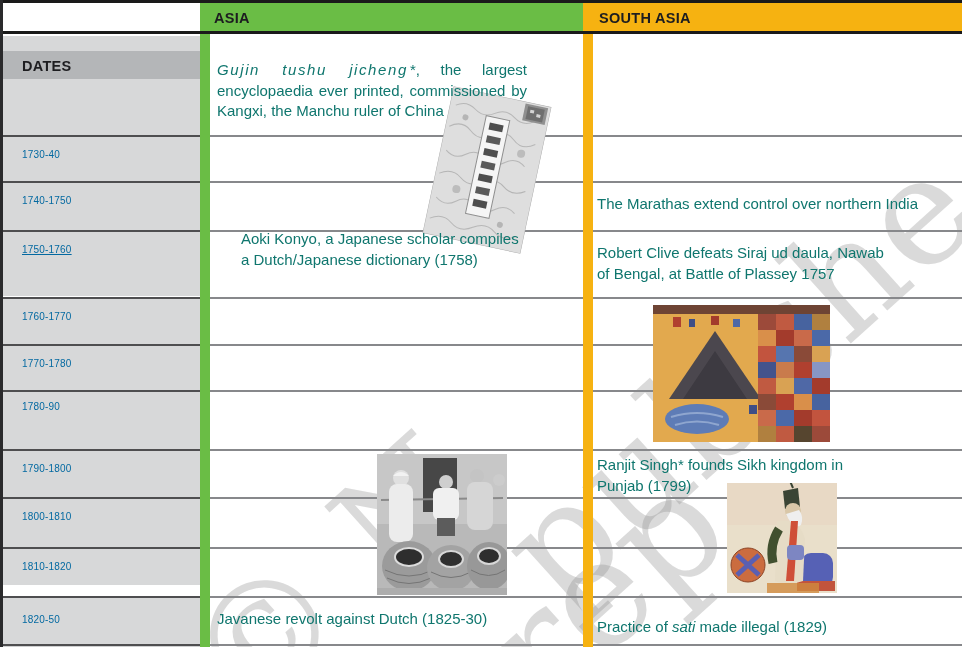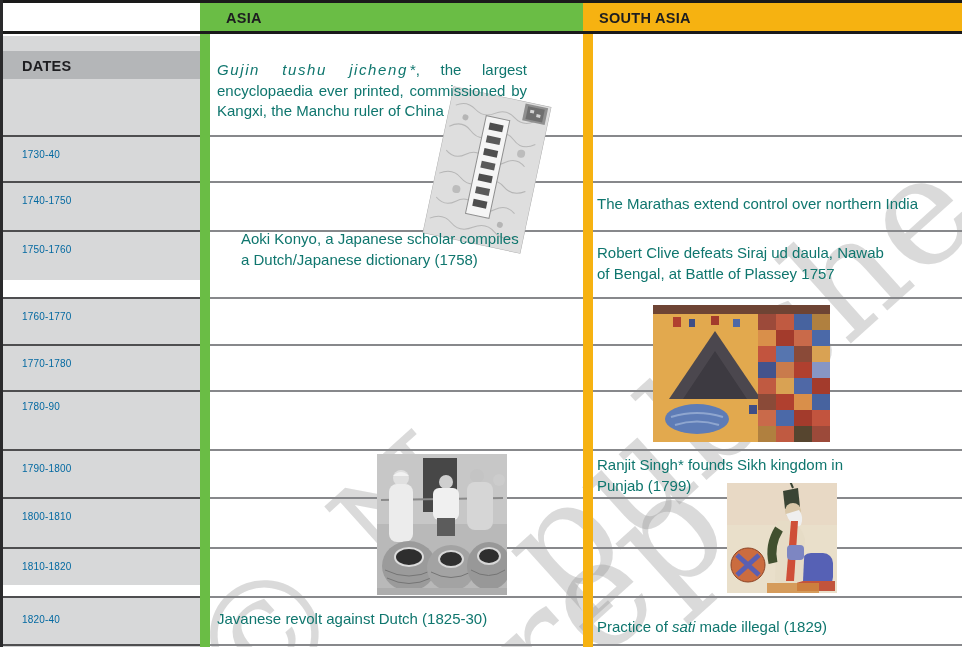--- a/index.html
+++ b/index.html
@@ -12,21 +12,21 @@
   .watermark{position:absolute;left:0;top:0;z-index:1;pointer-events:none;}
   .watermark text{font-family:"DejaVu Serif",serif;font-size:150px;fill:#8f8f8f;opacity:.32;}
   
   .top-bar{position:absolute;left:0;top:0;width:962px;height:3px;background:#1a1a1a;z-index:7;}
   .hdr-underline{position:absolute;left:0;top:31px;width:962px;height:3px;background:#1a1a1a;z-index:7;}
   .left-edge{position:absolute;left:0;top:0;width:3px;height:647px;background:#2a2a2c;z-index:8;}
   
   .hdr{position:absolute;top:3px;height:28px;box-sizing:border-box;padding-top:7px;
        font-weight:bold;font-size:14.5px;color:#1d1d20;letter-spacing:.3px;z-index:5;}
   .hdr-dates{left:0;width:200px;background:#B4B6B8;padding-left:22px;margin-top:48px;}
-  .hdr-asia{left:200px;width:383px;background:var(--green);padding-left:26px;}
+  .hdr-asia{left:200px;width:383px;background:var(--green);padding-left:14px;}
   .hdr-south{left:583px;width:450px;background:var(--yellow);padding-left:16px;}
   
   .vbar{position:absolute;top:34px;height:613px;width:10px;z-index:4;}
   .vbar-green{left:200px;background:var(--green);}
   .vbar-yellow{left:583px;background:var(--yellow);}
   
   .date-cell{position:absolute;left:0;width:200px;background:#D7D8D9;box-sizing:border-box;
              padding-left:22px;font-size:10px;color:#0369a1;letter-spacing:.2px;z-index:3;}
   .cell{position:absolute;box-sizing:border-box;font-size:15px;line-height:1.38;color:#0f766e;
         z-index:6;white-space:pre-line;}
@@ -194,34 +194,34 @@
       <rect x="60" y="62" width="17" height="15" rx="4" fill="#7d86c2"></rect>
       <rect x="40" y="100" width="52" height="10" fill="#cf8a3f" opacity=".8"></rect>
     </svg>
   </div>
 
 <div class="date-cell" style="top: 36px; height: 100px; padding-top: 24px;">1720-30</div>
     <div class="cell asia justify" style="top: 36px; height: 100px; padding-top: 24px;"><i>Gujin tushu jicheng</i><span>*, the largest encyclopaedia ever printed, commissioned by Kangxi, the Manchu ruler of China</span></div>
     <div class="date-cell" style="top: 136px; height: 46px; padding-top: 13px;">1730-40</div>
     <div class="date-cell" style="top: 182px; height: 49px; padding-top: 13px;">1740-1750</div>
     <div class="cell south" style="top: 182px; height: 49px; padding-top: 12px;"><span>The Marathas extend control over northern India</span></div>
-    <div class="date-cell" style="top: 231px; height: 49px; padding-top: 13px;">1750-1760</div>
+    <div class="date-cell" style="top: 231px; height: 65px; padding-top: 13px; text-decoration: underline;">1750-1760</div>
     <div class="cell asia" style="top: 217px; height: 67px; padding-top: 12px; margin-left: 24px;"><span>Aoki Konyo, a Japanese scholar compiles
 a  Dutch/Japanese dictionary (1758)</span></div>
     <div class="cell south" style="top: 231px; height: 67px; padding-top: 12px;"><span>Robert Clive defeats Siraj ud daula, Nawab
 of Bengal, at Battle of Plassey 1757</span></div>
     <div class="date-cell" style="top: 298px; height: 47px; padding-top: 13px;">1760-1770</div>
     <div class="date-cell" style="top: 345px; height: 46px; padding-top: 13px;">1770-1780</div>
     <div class="date-cell" style="top: 391px; height: 59px; padding-top: 10px;">1780-90</div>
     <div class="date-cell" style="top: 450px; height: 48px; padding-top: 13px;">1790-1800</div>
     <div class="cell south" style="top: 450px; height: 48px; padding-top: 5px;"><span>Ranjit Singh* founds Sikh kingdom in
 Punjab (1799)</span></div>
     <div class="date-cell" style="top: 498px; height: 50px; padding-top: 13px;">1800-1810</div>
     <div class="date-cell" style="top: 548px; height: 37px; padding-top: 13px;">1810-1820</div>
-    <div class="date-cell" style="top: 597px; height: 48px; padding-top: 17px;">1820-40</div>
+    <div class="date-cell" style="top: 597px; height: 48px; padding-top: 17px;">1820-50</div>
     <div class="cell asia" style="top: 597px; height: 48px; padding-top: 12px;"><span>Javanese revolt against Dutch (1825-30)</span></div>
     <div class="cell south" style="top: 597px; height: 48px; padding-top: 20px;"><span>Practice of </span><i>sati</i><span> made illegal (1829)</span></div>
     <div class="div-dark" style="top: 134.5px;"></div>
     <div class="div-gray" style="top: 135px;"></div>
     <div class="div-dark" style="top: 180.5px;"></div>
     <div class="div-gray" style="top: 181px;"></div>
     <div class="div-dark" style="top: 229.5px;"></div>
     <div class="div-gray" style="top: 230px;"></div>
     <div class="div-dark" style="top: 296.5px;"></div>
     <div class="div-gray" style="top: 297px;"></div>

